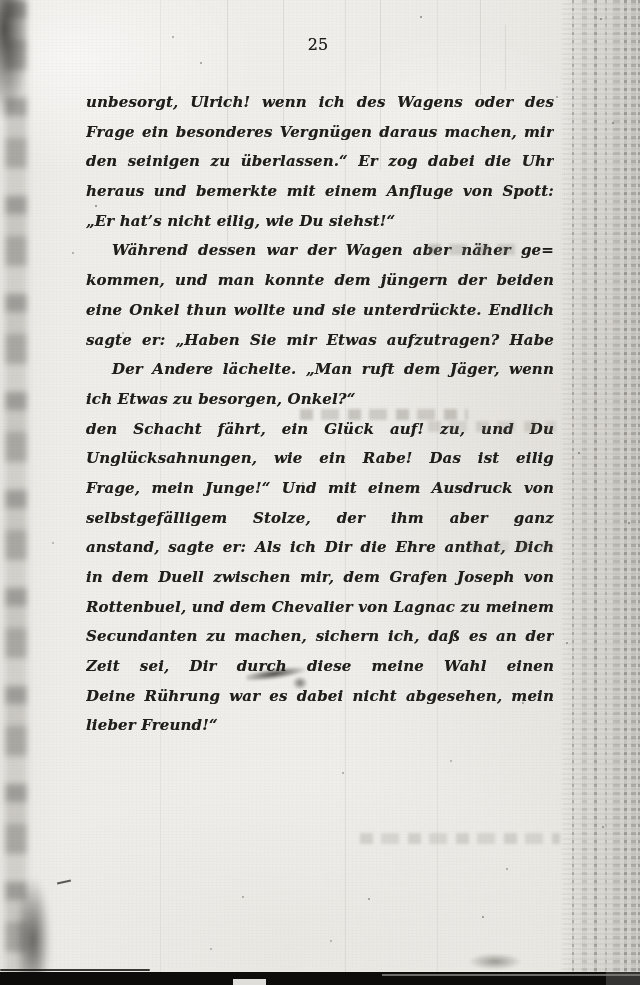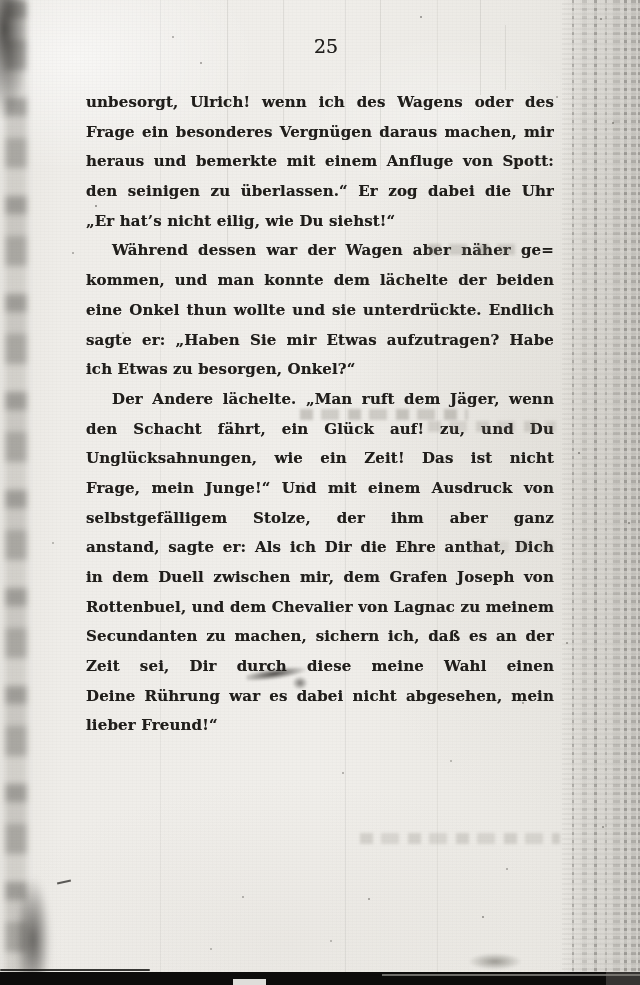--- a/index.html
+++ b/index.html
@@ -68,32 +68,32 @@
   .s1{left:227px;top:0;height:250px;opacity:.14}
   .s2{left:283px;top:0;height:130px;opacity:.12}
   .s3{left:345px;top:0;height:985px;opacity:.10}
   .s4{left:380px;top:0;height:170px;opacity:.12}
   .s5{left:437px;top:0;height:985px;opacity:.08}
   .s6{left:480px;top:0;height:95px;opacity:.12}
   .s7{left:505px;top:25px;height:65px;opacity:.12}
   .s8{left:160px;top:0;height:985px;opacity:.06}
   
   .pagenum{
-    position:absolute;left:304px;top:35px;width:44px;
-    text-align:center;font-size:19px;color:#211f1d;
+    position:absolute;left:296px;top:35px;width:44px;
+    text-align:center;font-size:16px;color:#211f1d;
     text-shadow:0 0 .5px rgba(33,31,29,.7);
   }
   
   .text{
     position:absolute;left:86px;top:88px;width:468px;
     font-size:15px;font-weight:bold;color:#201e1b;
     letter-spacing:.15px;
     text-shadow:0 0 .6px rgba(32,30,27,.55);
   }
-  .line{height:29.7px;line-height:29.7px;text-align:justify;text-align-last:justify;overflow:hidden;}
+  .line{height:29.7px;line-height:29.7px;text-align:justify;text-align-last:justify;overflow:hidden;font-style:italic;}
   .line.last{text-align-last:left;}
   .line.indent{text-indent:26px;}
   
   .ghost{position:absolute;height:11px;filter:blur(1.6px);pointer-events:none;
     background:repeating-linear-gradient(90deg,
       rgba(128,124,116,.60) 0 13px, transparent 13px 21px,
       rgba(128,124,116,.48) 21px 39px, transparent 39px 48px);}
   .g1{left:428px;top:244px;width:96px;opacity:.55}
   .g2{left:300px;top:409px;width:168px;opacity:.60}
   .g3{left:428px;top:421px;width:128px;opacity:.38}
@@ -161,31 +161,31 @@
   <div class="scratch s5"></div>
   <div class="scratch s6"></div>
   <div class="scratch s7"></div>
   <div class="scratch s8"></div>
 
   <div class="pagenum">25</div>
 
   <div class="text" id="text-block">
       <div class="line">unbesorgt, Ulrich! wenn ich des Wagens oder des</div>
       <div class="line">Frage ein besonderes Vergnügen daraus machen, mir</div>
+      <div class="line">den seinigen zu überlassen.“  Er zog dabei die Uhr</div>
       <div class="line">heraus und bemerkte mit einem Anfluge von Spott:</div>
-      <div class="line">den seinigen zu überlassen.“  Er zog dabei die Uhr</div>
       <div class="line last">„Er hat’s nicht eilig, wie Du siehst!“</div>
       <div class="line indent">Während dessen war der Wagen aber näher ge=</div>
-      <div class="line">kommen, und man konnte dem lächelte der beiden</div>
+      <div class="line">kommen, und man konnte dem jüngern der beiden</div>
       <div class="line">eine Onkel thun wollte und sie unterdrückte.  Endlich</div>
       <div class="line">sagte er: „Haben Sie mir Etwas aufzutragen? Habe</div>
+      <div class="line indent">Der Andere lächelte.  „Man ruft dem Jäger, wenn</div>
       <div class="line last">ich Etwas zu besorgen, Onkel?“</div>
-      <div class="line indent">Der Andere lächelte.  „Man ruft dem Jäger, wenn</div>
       <div class="line">den Schacht fährt, ein Glück auf! zu, und Du krächzest</div>
-      <div class="line">Unglücksahnungen, wie ein Zeit!  Das ist nicht</div>
+      <div class="line">Unglücksahnungen, wie ein Rabe!  Das ist eilig</div>
       <div class="line">Frage, mein Junge!“ Und mit einem Ausdruck von</div>
       <div class="line">selbstgefälligem Stolze, der ihm aber ganz vortrefflich</div>
       <div class="line">anstand, sagte er: Als ich Dir die Ehre anthat, Dich</div>
       <div class="line">in dem Duell zwischen mir, dem Grafen Joseph von</div>
       <div class="line">Rottenbuel, und dem Chevalier von Lagnac zu meinem</div>
       <div class="line">Secundanten zu machen, sichern ich, daß es an der</div>
       <div class="line">Zeit sei, Dir durch diese meine Wahl einen bemerkens=</div>
       <div class="line">Deine Rührung war es dabei nicht abgesehen, mein</div>
       <div class="line last">lieber Freund!“</div>
     </div>

